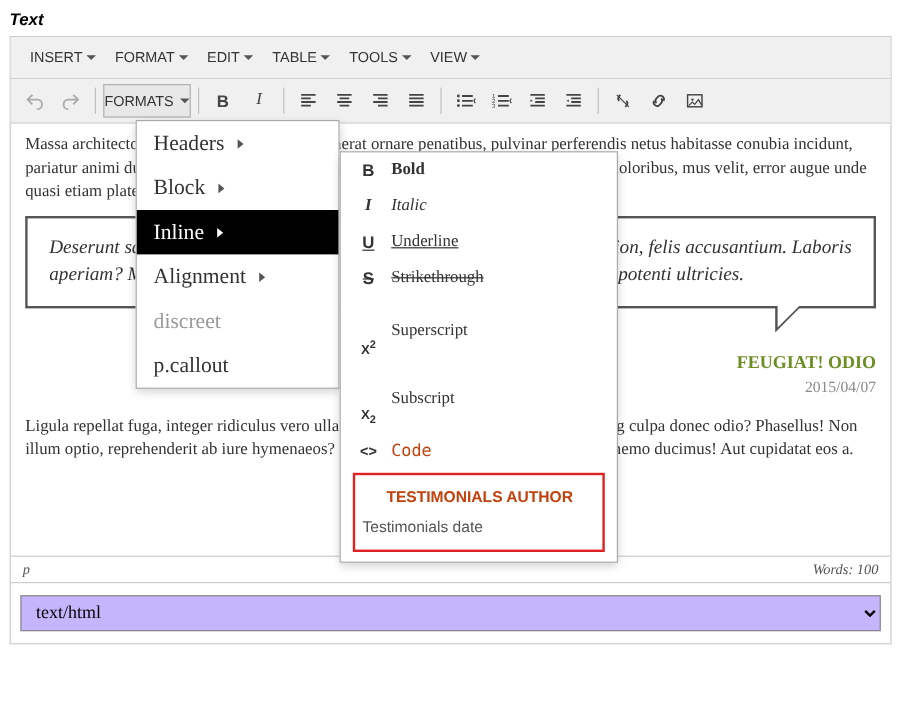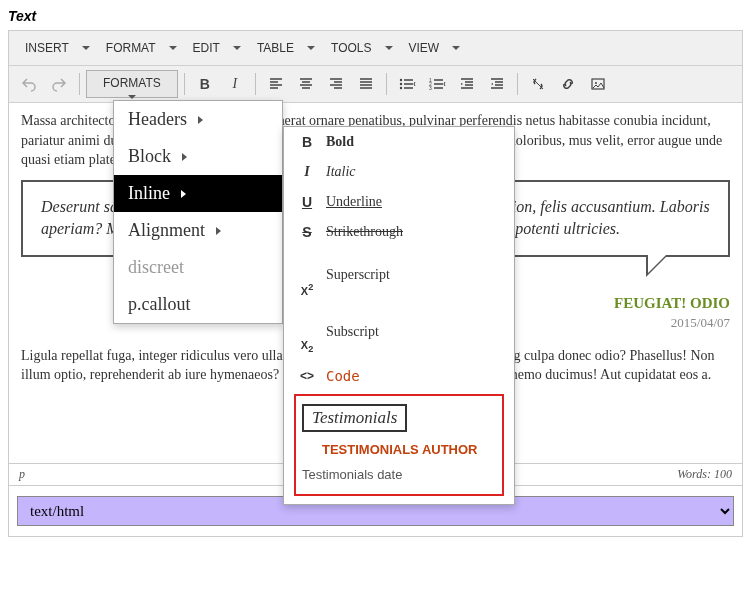--- a/index.html
+++ b/index.html
@@ -1,25 +1,25 @@
 <!DOCTYPE html>
 <html><head>
 <meta charset="utf-8">
 <style>
 * { box-sizing: border-box; margin: 0; padding: 0; }
 body { font-family: Arial, sans-serif; font-size: 13px; background: #fff; padding: 8px; }
 .field-label { font-style: italic; font-weight: bold; font-size: 14px; margin-bottom: 6px; }
 .editor-wrap { border: 1px solid #ccc; }
 .menubar { background: #f0f0f0; border-bottom: 1px solid #d0d0d0; padding: 4px 8px; display: flex; gap: 0; }
-.menu-item { padding: 6px 8px; cursor: pointer; font-size: 12px; color: #333; display: flex; align-items: center; gap: 13px; }
+.menu-item { padding: 6px 8px; cursor: pointer; font-size: 12px; color: #333; display: flex; align-items: center; gap: 3px; }
 .caret { display: inline-block; width: 0; height: 0; border-left: 4px solid transparent; border-right: 4px solid transparent; border-top: 4px solid #555; vertical-align: middle; }
 .toolbar { background: #f0f0f0; border-bottom: 1px solid #d0d0d0; padding: 4px 6px; display: flex; align-items: center; gap: 2px; position: relative; }
 .tb-btn { width: 28px; height: 28px; display: flex; align-items: center; justify-content: center; border: 1px solid transparent; cursor: pointer; color: #444; font-size: 14px; }
 .tb-sep { width: 1px; height: 22px; background: #c0c0c0; margin: 0 4px; }
-.formats-btn { padding: 5px 16px; border: 1px solid #b0b0b0; background: #e8e8e8; cursor: pointer; display: flex; align-items: center; gap: 5px; font-size: 12px; color: #333; height: 28px; flex-direction: column; }
+.formats-btn { padding: 5px 0; border: 1px solid #b0b0b0; background: #e8e8e8; cursor: pointer; display: flex; align-items: center; gap: 5px; font-size: 12px; color: #333; height: 28px; }
 .content-area { padding: 8px 12px; font-family: Georgia, serif; color: #333; min-height: 360px; position: relative; font-size: 14px; line-height: 1.4; }
 .para { margin-bottom: 8px; }
 .blockquote { border: 2px solid #555; padding: 14px 18px; margin: 10px 0 36px 0; font-style: italic; font-size: 16px; background: #fff; position: relative; }
 .blockquote::after { content: ""; position: absolute; right: 60px; bottom: -22px; width: 0; height: 0; border-left: 0 solid transparent; border-right: 22px solid transparent; border-top: 22px solid #555; }
 .blockquote::before { content: ""; position: absolute; right: 62px; bottom: -18px; width: 0; height: 0; border-left: 0 solid transparent; border-right: 18px solid transparent; border-top: 18px solid #fff; z-index: 1; }
 .attribution { text-align: right; margin-bottom: 14px; }
 .testimonial-author { color: #6b8e23; font-weight: bold; font-size: 15px; }
 .testimonial-date { color: #888; font-size: 13px; }
 .statusbar { border-top: 1px solid #ccc; padding: 3px 10px; display: flex; justify-content: space-between; font-style: italic; color: #555; font-size: 12px; font-family: Georgia, serif; }
 .mime-select { width: calc(100% - 16px); margin: 10px 8px; padding: 5px 8px; font-family: Georgia, serif; font-size: 15px; border: 1px solid #888; background: #c4b5fd; }
@@ -230,23 +230,20 @@
       <div class="dd-sub-item">
           <span class="ico-col ico-sup">X<sub>2</sub></span>
           <span>Subscript</span>
         </div>
       <div class="dd-sub-item">
           <span class="ico-col ico-code">&lt;&gt;</span>
           <span class="lbl-code">Code</span>
         </div>
       <div class="red-frame">
         <div class="testi-box">
-          <div class="dd-sub-item" style="padding:0 0 0 0">
-              <span class="t-title">Testimonials</span>
-            </div>
           <div class="t-author">TESTIMONIALS AUTHOR</div>
           <div class="t-date">Testimonials date</div>
         </div>
       </div>
     </div>
   </div>
 
   <div class="content-area">
     <p class="para">Massa architecto ligula tortor id, vitae mus quaerat ornare penatibus, pulvinar perferendis netus habitasse conubia incidunt, pariatur animi dui est pede nullam dolor, veritatis volutpat, molestie excepturi, facilisi, doloribus, mus velit, error augue unde quasi etiam platea. Vel aliquam incidunt ac!</p>
     <div class="blockquote">Deserunt sapiente! Ducimus nostrum molestias senectus etiam? Exercitation, felis accusantium. Laboris aperiam? Maecenas suscipit? Dictumst enim, quaerat nonummy vehicula potenti ultricies.</div>

